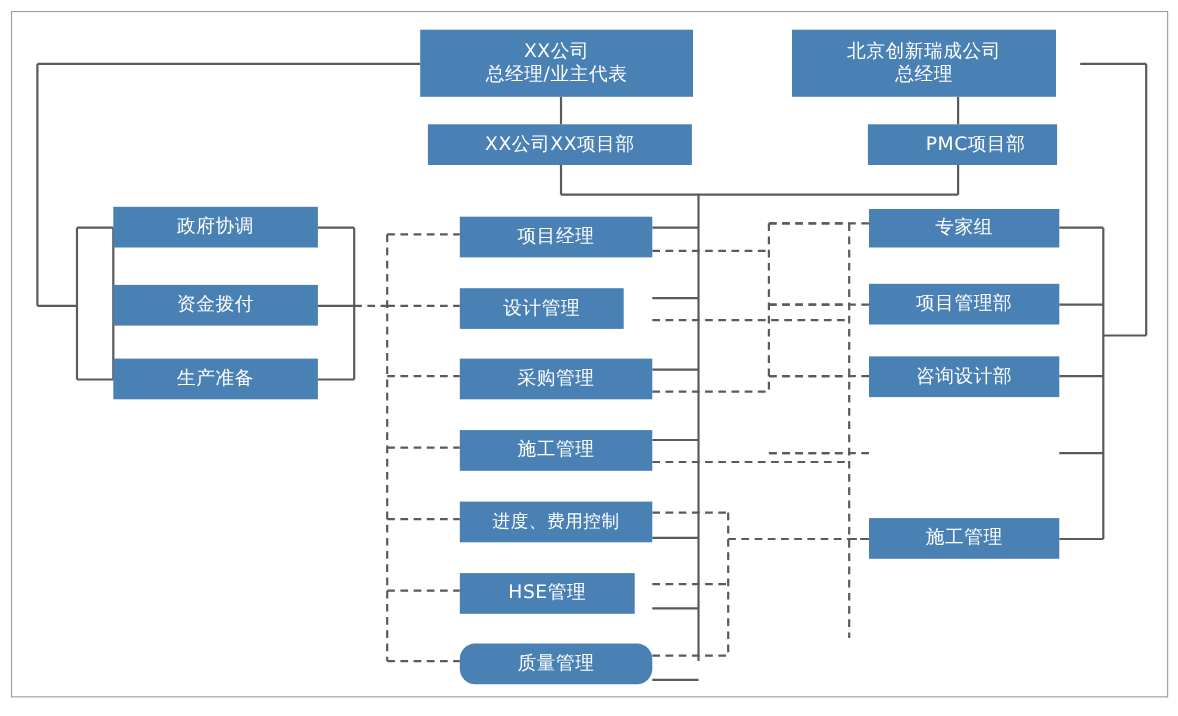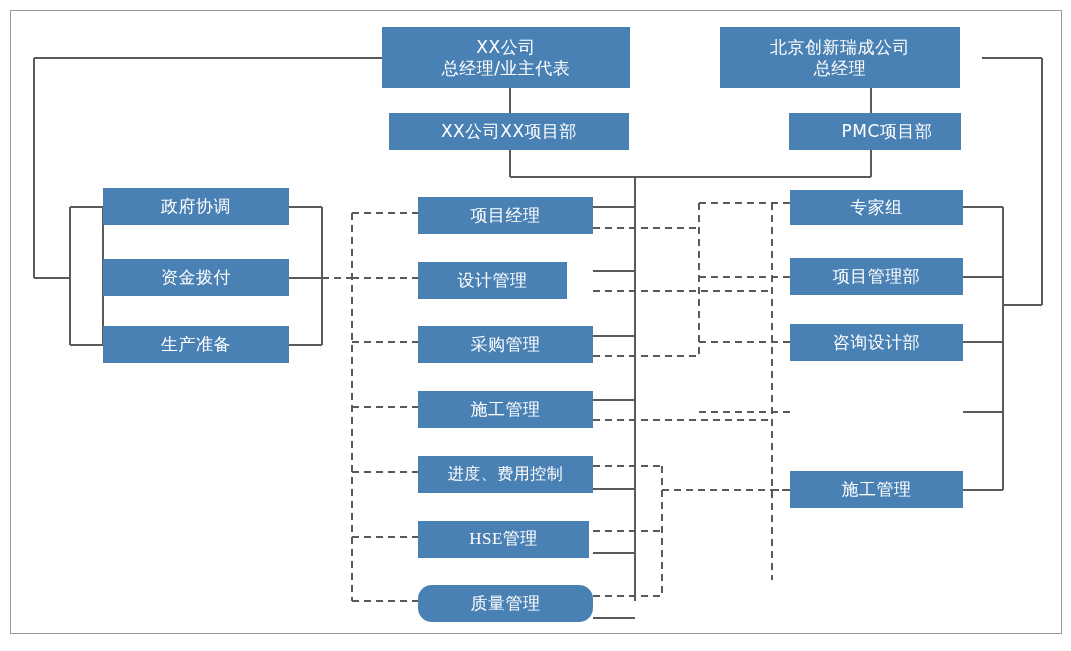--- a/index.html
+++ b/index.html
@@ -185,21 +185,21 @@
   </div>
   <div class="node fs17" style="left:418px; top:326px; width:175px; height:37px;">
     <span class="ln">采购管理</span>
   </div>
   <div class="node fs17" style="left:418px; top:391px; width:175px; height:37px;">
     <span class="ln">施工管理</span>
   </div>
   <div class="node fs16" style="left:418px; top:456px; width:175px; height:37px;">
     <span class="ln">进度、费用控制</span>
   </div>
-  <div class="node fs17" style="left:418px; top:521px; width:171px; height:37px;font-family:Liberation Serif, serif;">
+  <div class="node fs17" style="left:418px; top:521px; width:159px; height:37px;">
     <span class="ln">HSE管理</span>
   </div>
   <div class="node fs17" style="left:418px; top:585px; width:175px; height:37px;border-radius:14px;">
     <span class="ln">质量管理</span>
   </div>
 
   <div class="node fs17" style="left:790px; top:190px; width:173px; height:35px;">
     <span class="ln">专家组</span>
   </div>
   <div class="node fs17" style="left:790px; top:258px; width:173px; height:37px;">

